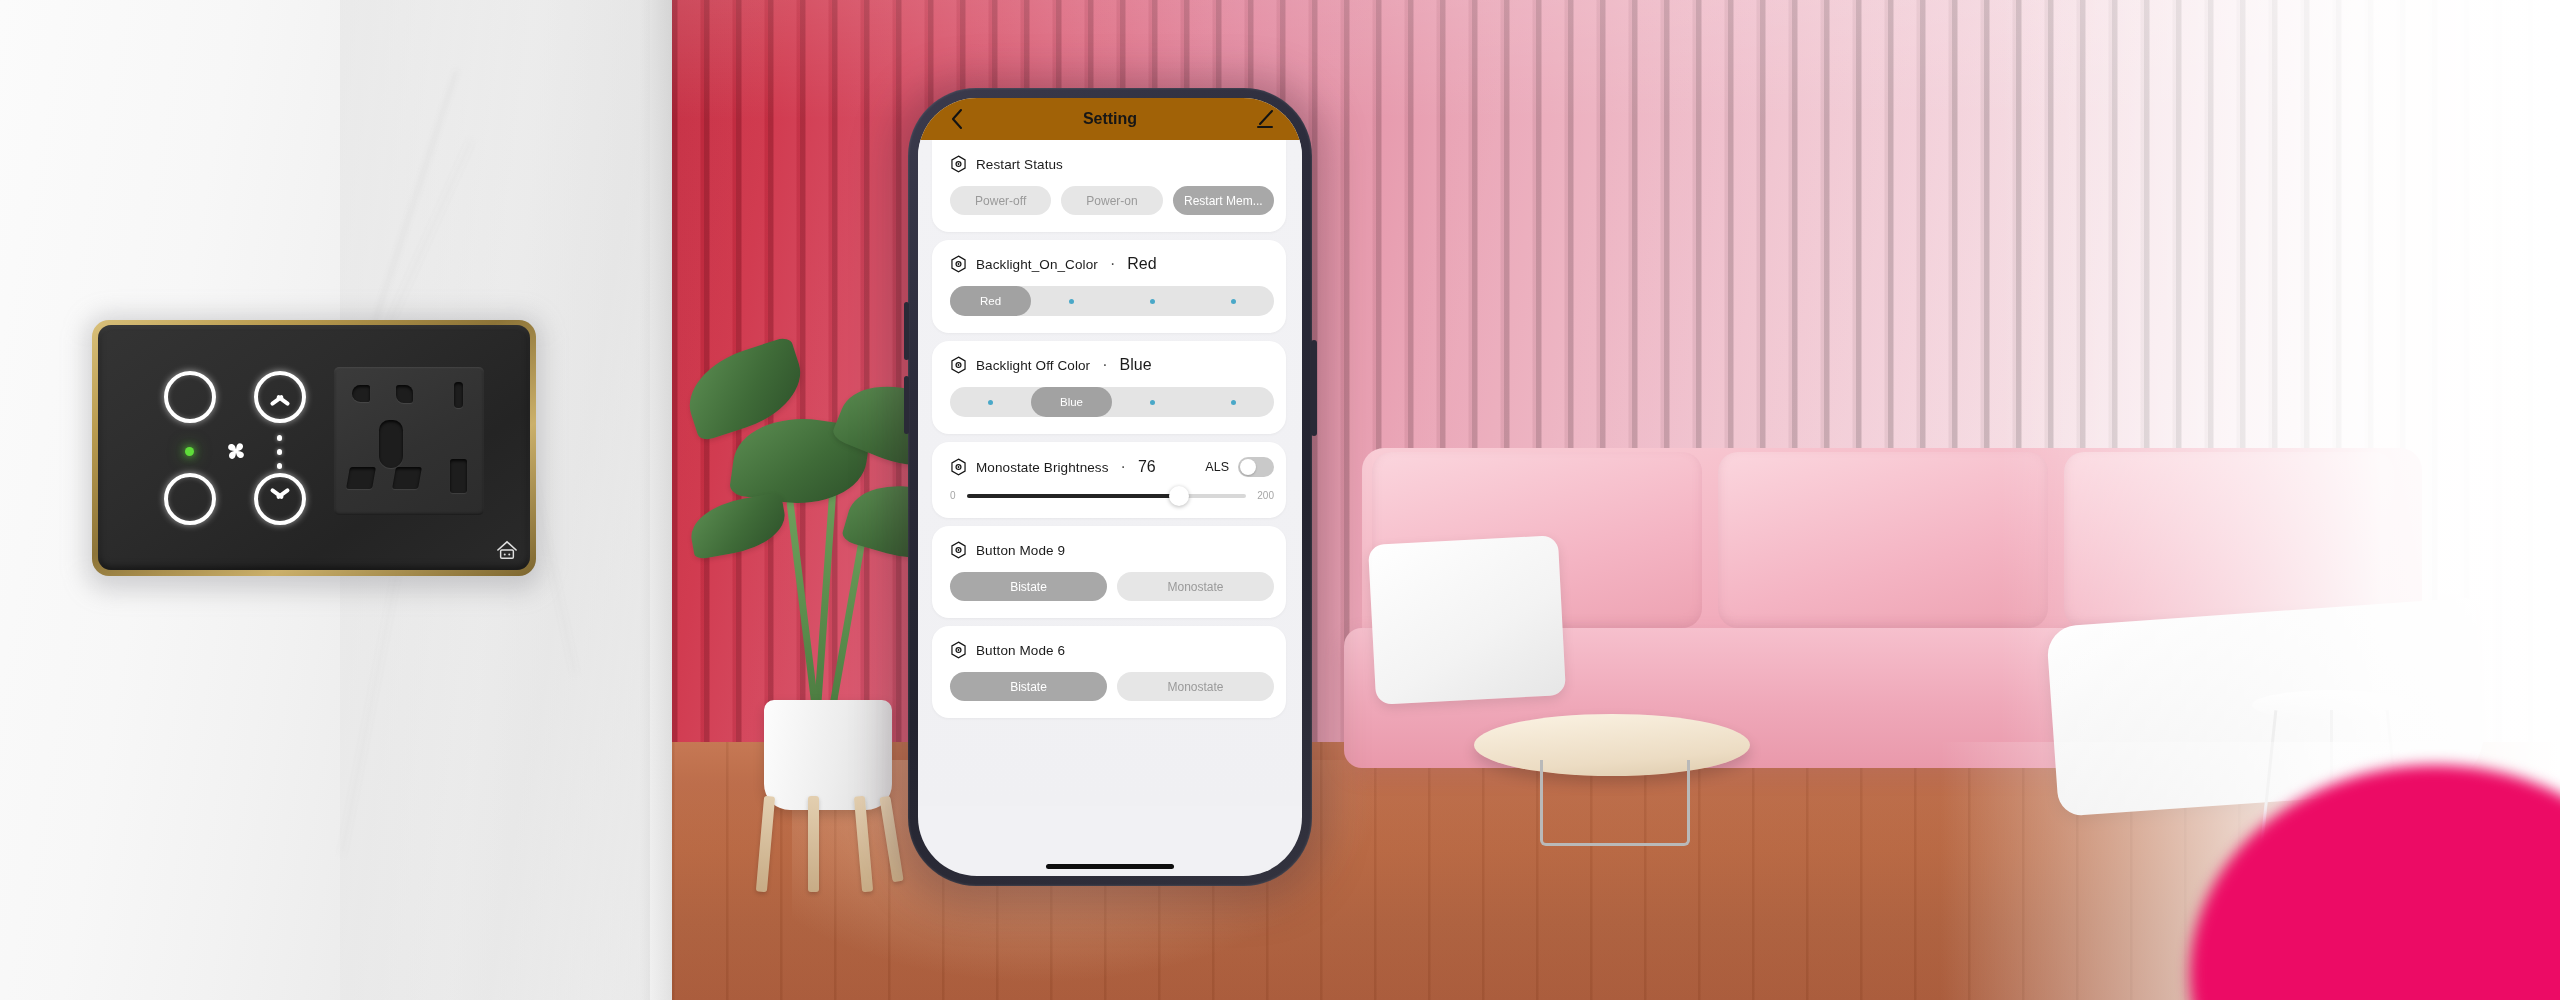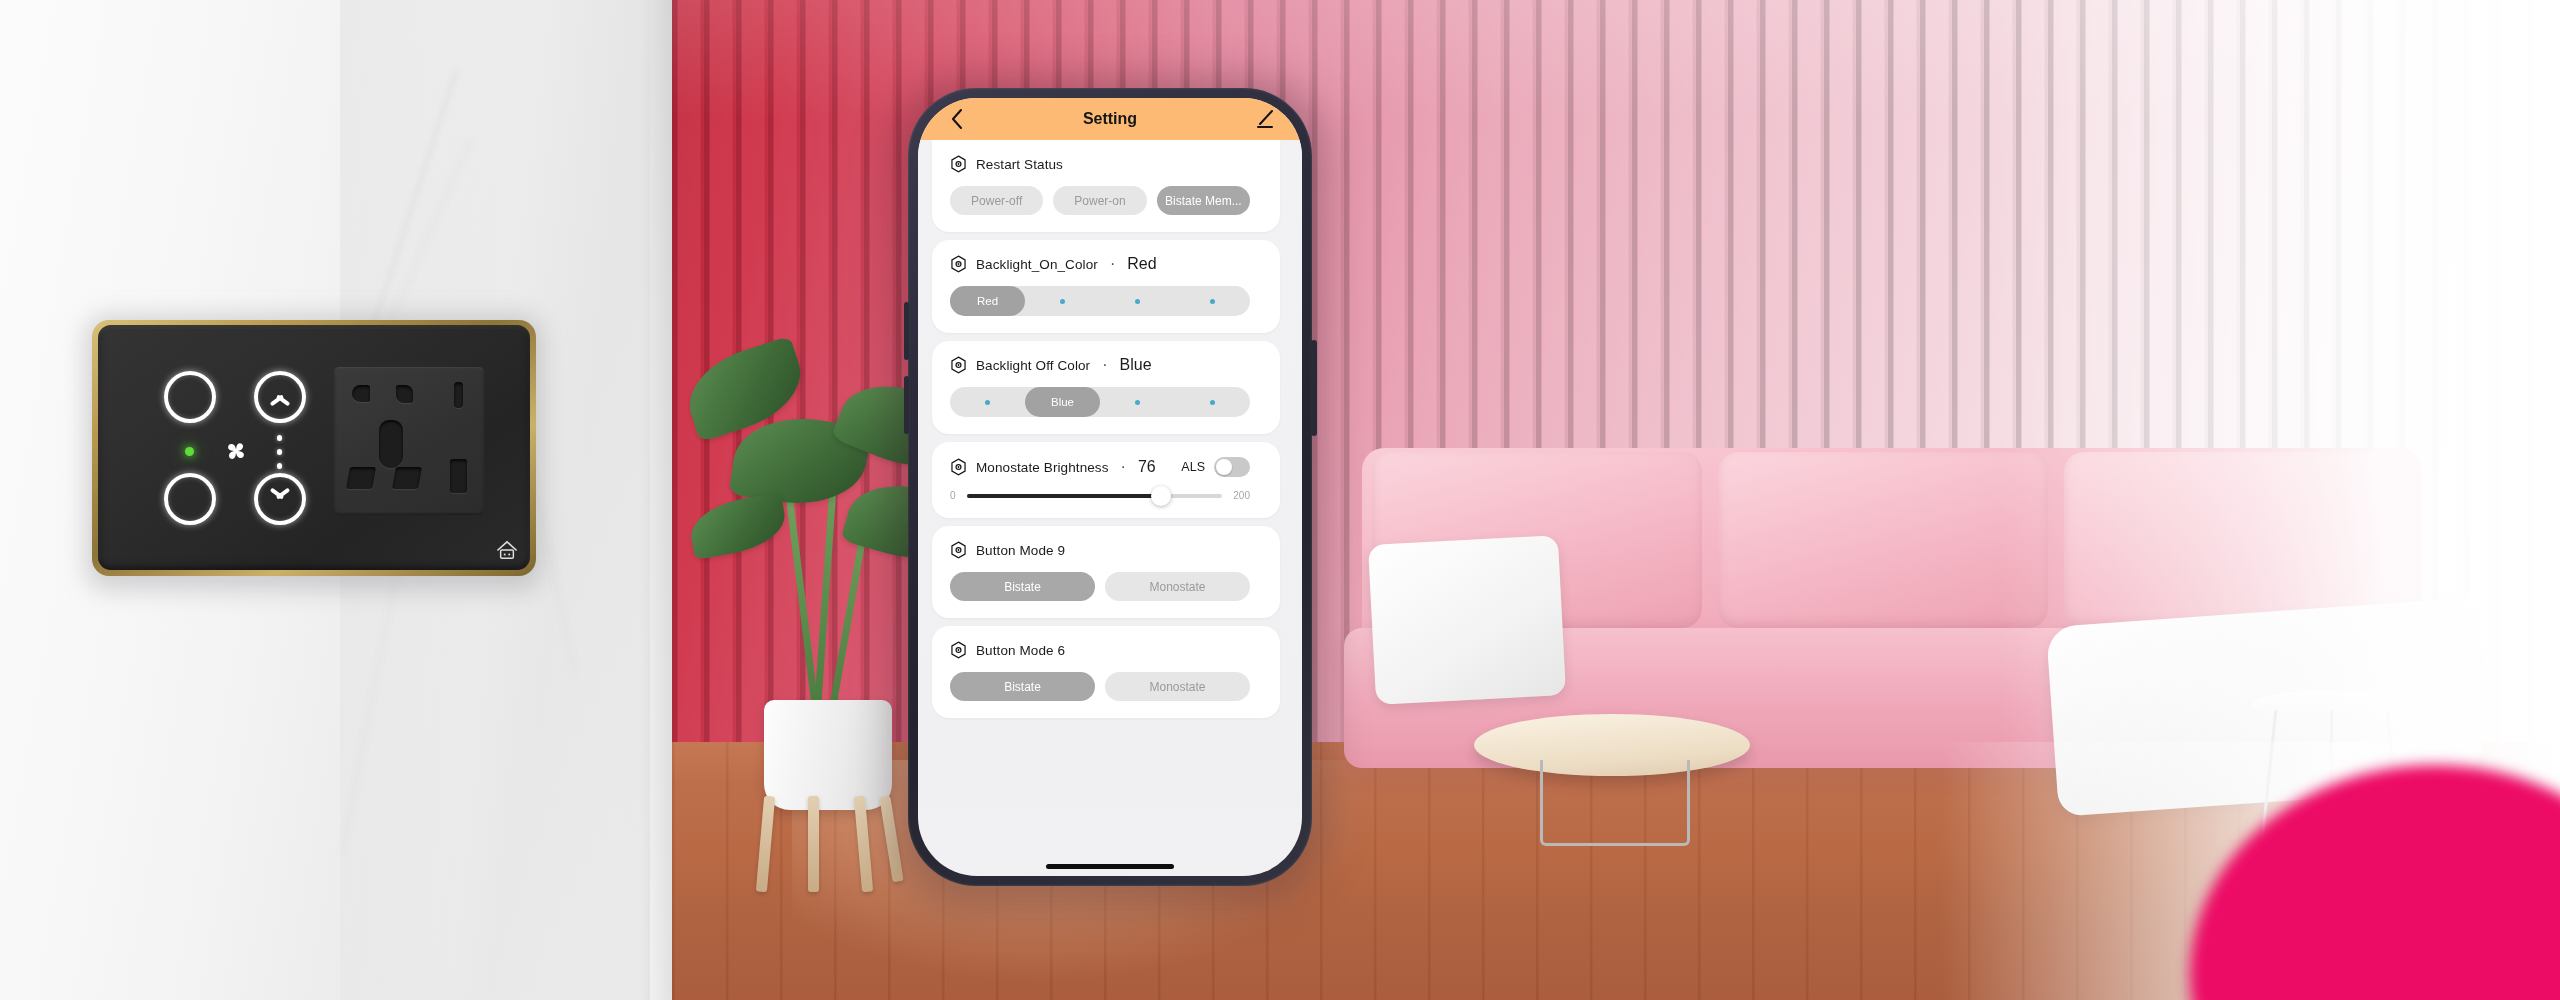--- a/index.html
+++ b/index.html
@@ -157,29 +157,29 @@
   .cell-bars i{ width:3px; background:#111; border-radius:1px; }
   .cell-bars i:nth-child(1){ height:4px; }
   .cell-bars i:nth-child(2){ height:7px; }
   .cell-bars i:nth-child(3){ height:10px; }
   .cell-bars i:nth-child(4){ height:12px; background:#b9b9b9; }
   .batt{ width:26px; height:13px; border:1.6px solid #111; border-radius:4px; position:relative; padding:1.4px; }
   .batt::after{ content:""; position:absolute; right:-4px; top:4px; width:2px; height:5px;
     background:#111; border-radius:0 2px 2px 0; }
   .batt i{ display:block; width:100%; height:100%; background:#111; border-radius:2px; }
 
-  .navbar{ height:42px; background:#fdba74; display:flex; align-items:center; padding:0 26px; position:relative; }
+  .navbar{ height:42px; background:#a16207; display:flex; align-items:center; padding:0 26px; position:relative; }
   .nav-title{ position:absolute; left:0; right:0; text-align:center; font-size:16px;
     font-weight:700; color:#161616; }
   .nav-back{ width:28px; height:28px; position:relative; z-index:2; cursor:pointer; }
   .nav-edit{ position:absolute; right:24px; width:26px; height:26px; z-index:2; cursor:pointer; }
 
   .scroll{ height:666px; overflow:hidden; padding:0 0 0 0;
     background:linear-gradient(180deg,#f2f2f5,#f0f0f3); }
-  .card{ background:#fff; border-radius:17px; margin:0 22px 8px 14px; padding:15px 30px 17px 18px;
+  .card{ background:#fff; border-radius:17px; margin:0 16px 8px 14px; padding:15px 12px 17px 18px;
     box-shadow:0 1px 3px rgba(0,0,0,.045); }
   .card:first-child{ border-radius:0 0 17px 17px; margin-top:0; }
   .card-head{ display:flex; align-items:center; gap:9px; margin-bottom:13px; }
   .hex-ico{ width:17px; height:18px; flex:0 0 auto; }
   .card-title{ font-size:13.5px; color:#1b1b1b; font-weight:400; letter-spacing:.1px; }
   .card-dot{ color:#4a4a4a; margin:0 3px; }
   .card-val{ color:#1b1b1b; }
 
   .chip-row{ display:flex; gap:10px; }
   .chip{ flex:1; height:29px; border-radius:15px; display:flex; align-items:center; justify-content:center;
@@ -370,21 +370,21 @@
               <svg class="hex-ico" viewBox="0 0 20 22">
                 <path d="M10 1.4 L18 6 V16 L10 20.6 L2 16 V6 Z" fill="none" stroke="#161616" stroke-width="1.5"></path>
                 <circle cx="10" cy="11" r="3" fill="none" stroke="#161616" stroke-width="1.5"></circle>
                 <circle cx="10" cy="11" r="1.1" fill="#161616"></circle>
               </svg>
               <span class="card-title">Restart Status</span>
             </div>
             <div class="chip-row">
               <div class="chip">Power-off</div>
               <div class="chip">Power-on</div>
-              <div class="chip sel">Bistate Mem...</div>
+              <div class="chip sel">Restart Mem...</div>
             </div>
           </div>
 
           <div class="card">
             <div class="card-head">
               <svg class="hex-ico" viewBox="0 0 20 22">
                 <path d="M10 1.4 L18 6 V16 L10 20.6 L2 16 V6 Z" fill="none" stroke="#161616" stroke-width="1.5"></path>
                 <circle cx="10" cy="11" r="3" fill="none" stroke="#161616" stroke-width="1.5"></circle>
                 <circle cx="10" cy="11" r="1.1" fill="#161616"></circle>
               </svg>

